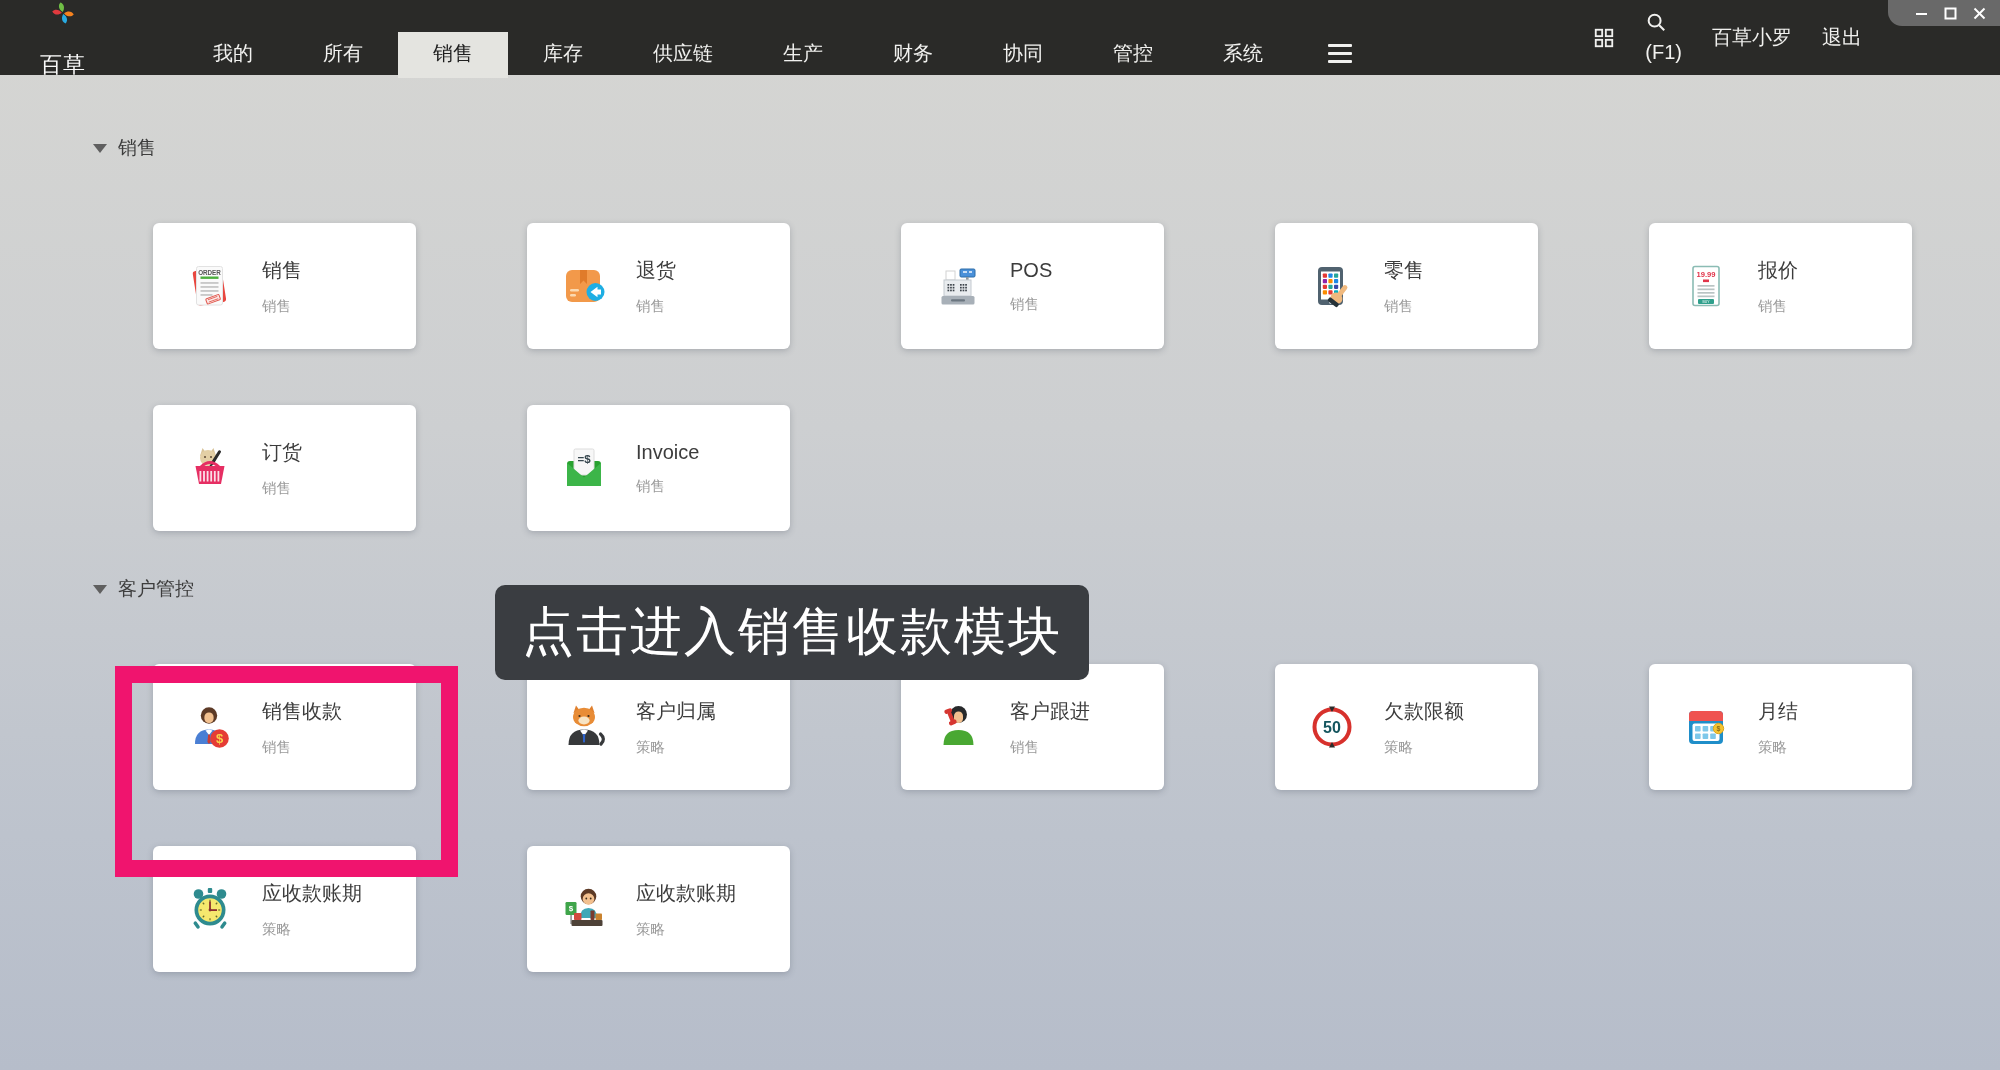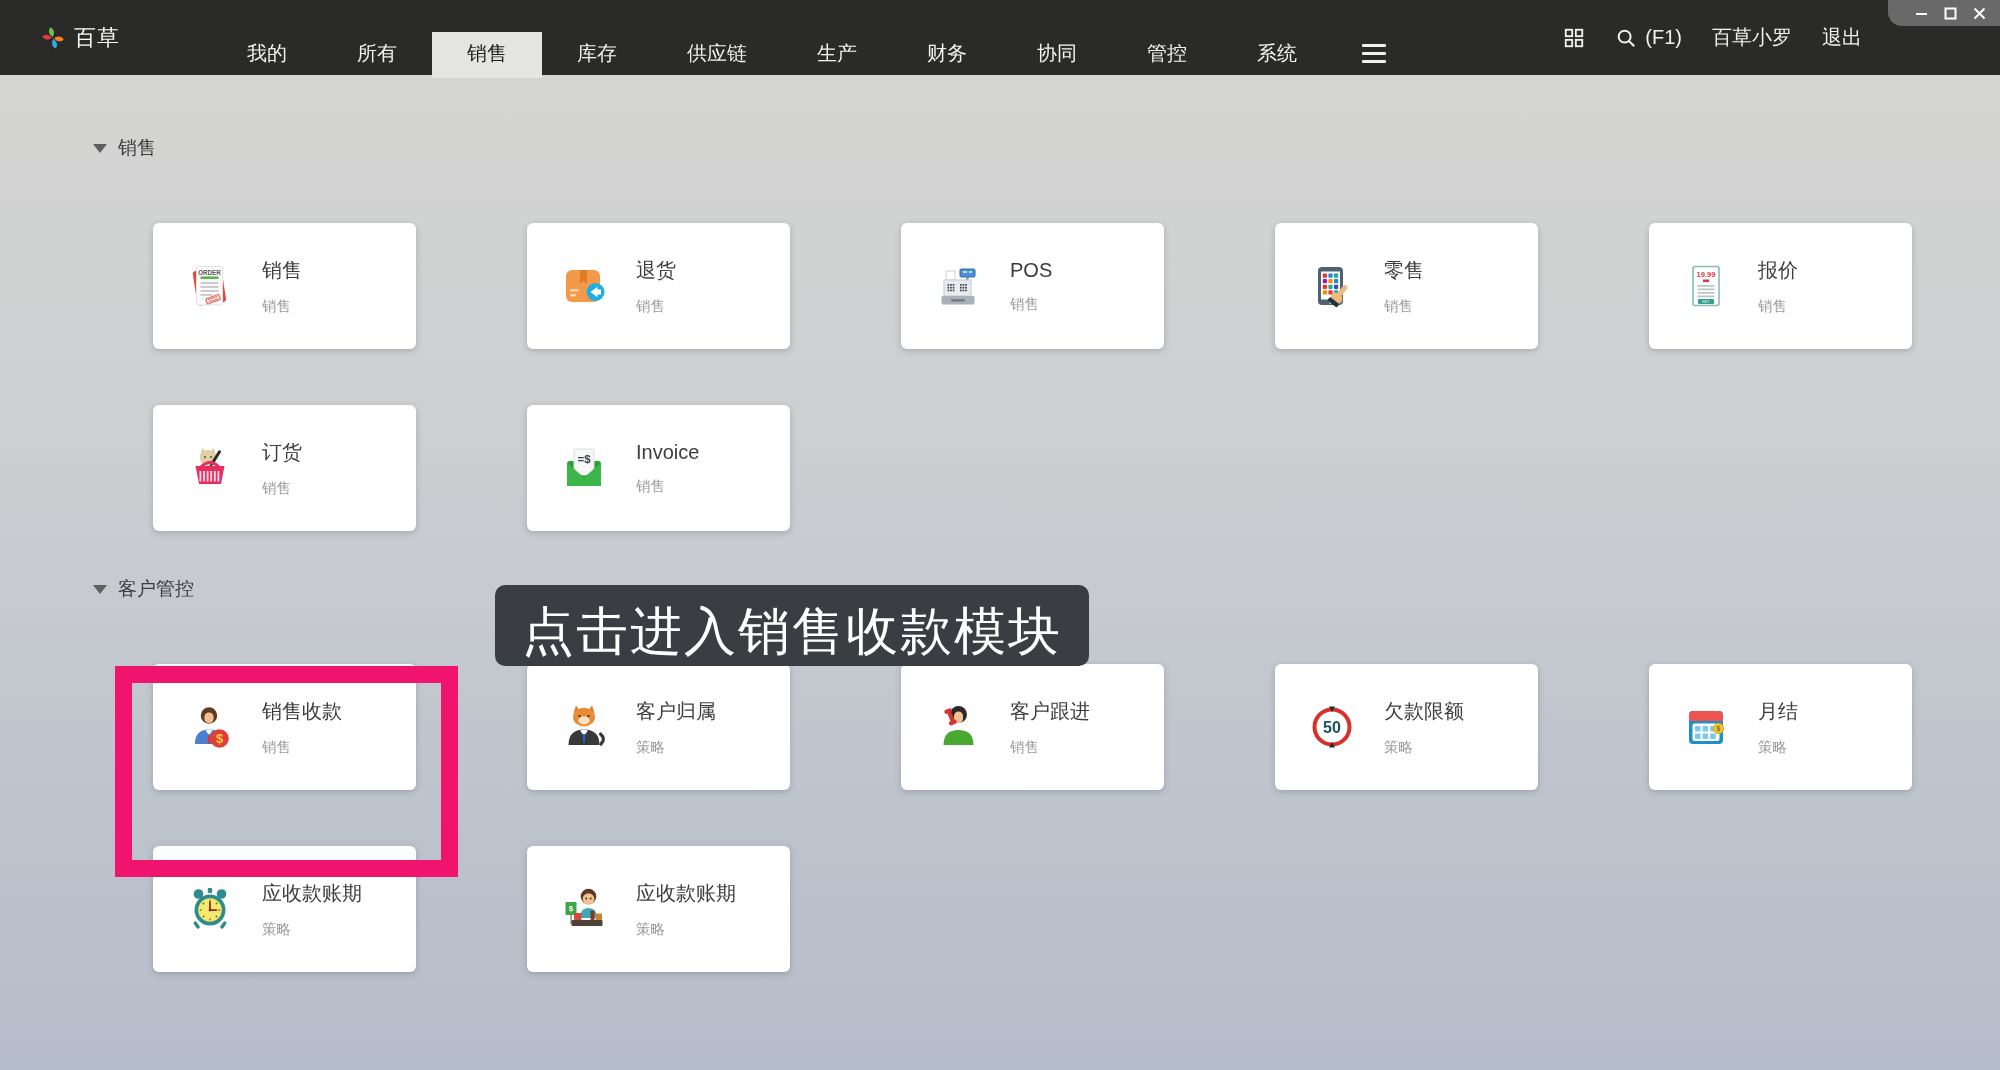--- a/index.html
+++ b/index.html
@@ -8,38 +8,38 @@
     font-family:"Liberation Sans","DejaVu Sans",sans-serif;
     background:linear-gradient(180deg,#d6d6d3 0%,#cdcfd1 40%,#bdc3cd 78%,#b6bdca 100%);
     position:relative;
   }
 
   
   .topbar {
     position:absolute; left:0; top:0; width:2000px; height:75px;
     background:#2a2a28; display:flex; align-items:stretch; color:#f1f1ef;
   }
-  .brand { display:flex; align-items:center; padding-left:40px; gap:8px; }
+  .brand { display:flex; align-items:center; padding-left:40px; gap:24px;flex-direction:column; }
   .brand-label { font-size:22px; color:#fafafa; letter-spacing:1px; }
   .nav { display:flex; align-items:stretch; margin-left:92px; }
   .nav-item {
     display:flex; align-items:center; padding:0 35px; font-size:20px;
     cursor:default; white-space:nowrap;margin-top:32px;
   }
   .nav-item.active {
     background:#e4e4e0; color:#1f1f1f; box-shadow:0 3px 0 #e4e4e0;
   }
   .hamburger { display:flex; flex-direction:column; justify-content:center; gap:5px; padding:0 30px; }
   .hamburger i { display:block; width:24px; height:3px; background:#f1f1ef; border-radius:1px; }
 
   .topbar-right {
     position:absolute; right:138px; top:0; height:75px;
     display:flex; align-items:center; gap:30px; font-size:20px;
   }
-  .search-group { display:flex; align-items:center; gap:8px; }
+  .search-group { display:flex; align-items:flex-start; gap:8px;flex-direction:column; }
   .icon-btn { display:flex; align-items:center; }
 
   .win-controls {
     position:absolute; right:0; top:0; width:112px; height:26px;
     background:#696969; border-radius:0 0 0 14px;
     display:flex; align-items:center; justify-content:flex-end;
     gap:16px; padding-right:14px; z-index:20;
   }
   .win-btn { color:#fff; width:13px; height:13px; display:flex; align-items:center; justify-content:center; }
 
@@ -73,21 +73,21 @@
   .card-text { display:flex; flex-direction:column; gap:13px; }
   .card-title { font-size:20px; color:#3c3c3c; }
   .card-sub { font-size:14.5px; color:#9a9a9a; }
 
   
   .highlight-box {
     position:absolute; left:115px; top:666px; width:343px; height:211px;
     border:17px solid #f0146e; z-index:6; pointer-events:none;
   }
   .tooltip {
-    position:absolute; left:495px; top:585px; height:81px;
+    position:absolute; left:495px; top:585px; height:95px;
     background:#3a3d41; border-radius:10px; color:#ffffff;
     font-size:52px; font-weight:500; line-height:93px; padding:0 27px;
     white-space:nowrap; z-index:7; pointer-events:none; letter-spacing:2px;
   }
 </style>
 </head>
 <body>
 
 <header class="topbar">
   <div class="brand">

